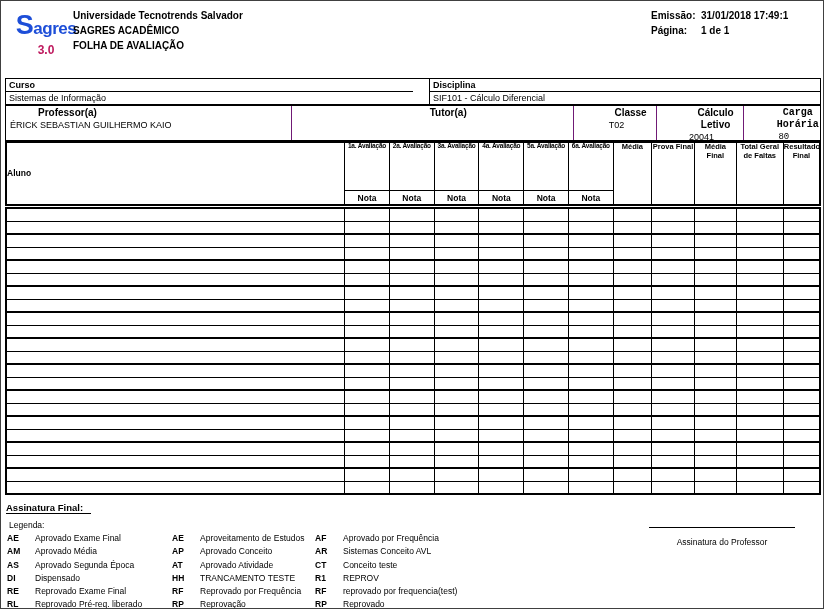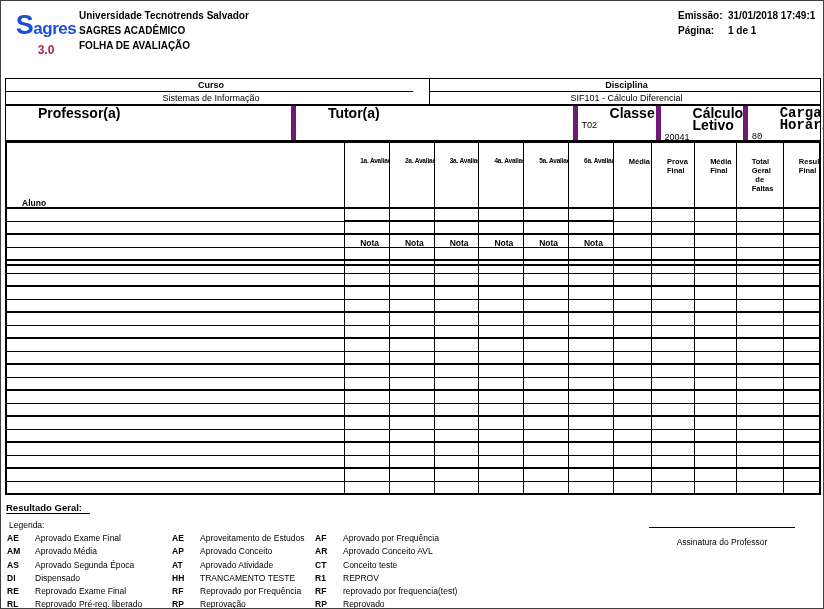--- a/index.html
+++ b/index.html
@@ -6,42 +6,42 @@
   .page {
     position:relative; width:824px; height:609px; background:#ffffff;
     border:1px solid #404040; box-sizing:border-box; overflow:hidden;
     font-family:"Liberation Sans", sans-serif; color:#000;
   }
   
   .logo { position:absolute; left:13px; top:11px; width:64px; text-align:center; }
   .logo-text { font-weight:bold; color:#1d4ed8; font-size:17px; line-height:26px; letter-spacing:-0.5px; }
   .logo-s { font-size:27px; }
   .logo-ver { font-weight:bold; color:#be185d; font-size:12px; margin-top:1px; }
-  .head-center { position:absolute; left:78px; top:7px; font-weight:bold; font-size:10px; line-height:15px; }
+  .head-center { position:absolute; left:72px; top:7px; font-weight:bold; font-size:10px; line-height:15px; }
   .head-right { position:absolute; left:650px; top:7px; font-weight:bold; font-size:10px; line-height:15px; }
   .hr-row { display:flex; }
-  .hr-label { width:50px;margin-left:27px; }
+  .hr-label { width:50px; }
   
   .info { position:absolute; left:4px; top:77px; width:816px; box-sizing:border-box; border:1px solid #000; }
   .secA { display:flex; }
-  .cA { box-sizing:border-box;text-align:center; }
+  .cA { box-sizing:border-box; }
   .cA .lblrow { font-weight:bold; font-size:9px; height:12px; line-height:12px; padding-left:3px; border-bottom:1px solid #000; }
   .cA .valrow { font-size:9px; height:12px; line-height:12px; padding-left:3px; }
   .cA.curso { width:51%; }
   .cA.disc  { width:49%; border-left:1px solid #000;margin-left:16px; }
   .secB { display:flex; border-top:2px solid #000; height:36px; }
   .cB { box-sizing:border-box; padding:1px 0 0 4px; }
-  .cB .lbl { font-weight:bold; font-size:14px; line-height:12px;padding-left:28px; }
+  .cB .lbl { font-weight:bold; font-size:10px; line-height:12px;padding-left:28px; }
   .cB .val { font-size:9px; line-height:12px; }
-  .cB + .cB { border-left:5px solid #701a75; }
+  .cB + .cB { border-left:1px solid #701a75;text-align:center; }
   .cB.prof { width:35%; } .cB.tutor { width:34.6%; } .cB.classe { width:10.2%; }
   .cB.periodo { width:10.7%; } .cB.carga { width:9.5%;font-family:Liberation Mono, monospace; }
   
   table.ghead { position:absolute; left:4px; top:139px; width:816px; border-collapse:collapse; table-layout:fixed; border:2px solid #000; }
-  table.ghead th { border:1px solid #000; padding:15px; font-weight:bold; overflow:hidden; }
+  table.ghead th { border:1px solid #000; padding:0; font-weight:bold; overflow:hidden; }
   th.aluno { text-align:left; padding-left:4px; font-size:8.5px; vertical-align:middle; }
   th.aval { font-size:6.5px; letter-spacing:-0.2px; vertical-align:top; height:48px; white-space:nowrap; }
   th.nota { font-size:8.5px; height:13px; }
   th.other { font-size:7.5px; line-height:9px; vertical-align:top; padding-top:2px; text-align:center; }
   table.gbody { position:absolute; left:4px; top:206px; width:816px; border-collapse:collapse; table-layout:fixed; border:2px solid #000; }
   table.gbody td { border:1px solid #000; height:11.5px; padding:0; }
   table.gbody tr:nth-child(even) td { border-bottom-width:2px; }
   
   .resultado { position:absolute; left:5px; top:501px; font-size:9.5px; font-weight:bold; border-bottom:1px solid #000; padding-right:8px; }
   .legenda-lbl { position:absolute; left:8px; top:519px; font-size:8.5px; }
@@ -85,20 +85,21 @@
         <div class="valrow">Sistemas de Informação</div>
       </div>
       <div class="cA disc">
         <div class="lblrow">Disciplina</div>
         <div class="valrow">SIF101 - Cálculo Diferencial</div>
       </div>
     </div>
     <div class="secB">
       <div class="cB prof">
         <div class="lbl">Professor(a)</div>
+        <div class="val">ÉRICK SEBASTIAN GUILHERMO KAIO</div>
       </div>
       <div class="cB tutor">
         <div class="lbl">Tutor(a)</div>
         <div class="val"></div>
       </div>
       <div class="cB classe">
         <div class="lbl">Classe</div>
         <div class="val">T02</div>
       </div>
       <div class="cB periodo">
@@ -473,35 +474,35 @@
           <td></td>
           <td></td>
           <td></td>
           <td></td>
           <td></td>
           <td></td>
         </tr>
       </tbody>
   </table>
 
-  <div class="resultado">Resultado Geral:</div>
+  <div class="resultado">Assinatura Final:</div>
   <div class="legenda-lbl">Legenda:</div>
   <div class="legend" id="legend-grid">
       <span class="code">AE</span>
       <span class="desc">Aprovado Exame Final</span>
       <span class="code">AE</span>
       <span class="desc">Aproveitamento de Estudos</span>
       <span class="code">AF</span>
       <span class="desc">Aprovado por Frequência</span>
       <span class="code">AM</span>
       <span class="desc">Aprovado Média</span>
       <span class="code">AP</span>
       <span class="desc">Aprovado Conceito</span>
       <span class="code">AR</span>
-      <span class="desc">Aprovado Conceito AVL</span>
+      <span class="desc">Sistemas Conceito AVL</span>
       <span class="code">AS</span>
       <span class="desc">Aprovado Segunda Época</span>
       <span class="code">AT</span>
       <span class="desc">Aprovado Atividade</span>
       <span class="code">CT</span>
       <span class="desc">Conceito teste</span>
       <span class="code">DI</span>
       <span class="desc">Dispensado</span>
       <span class="code">HH</span>
       <span class="desc">TRANCAMENTO TESTE</span>

